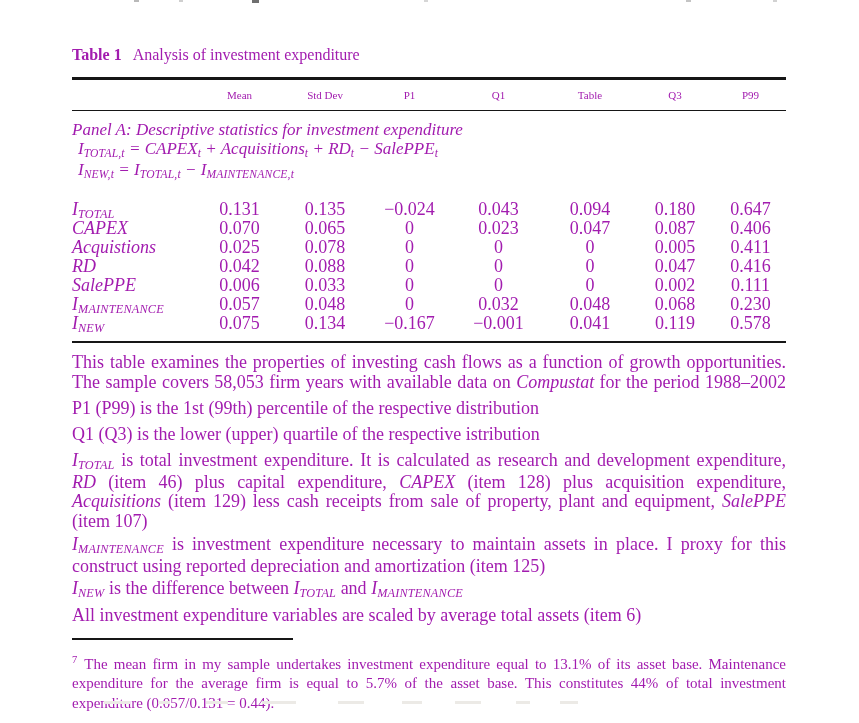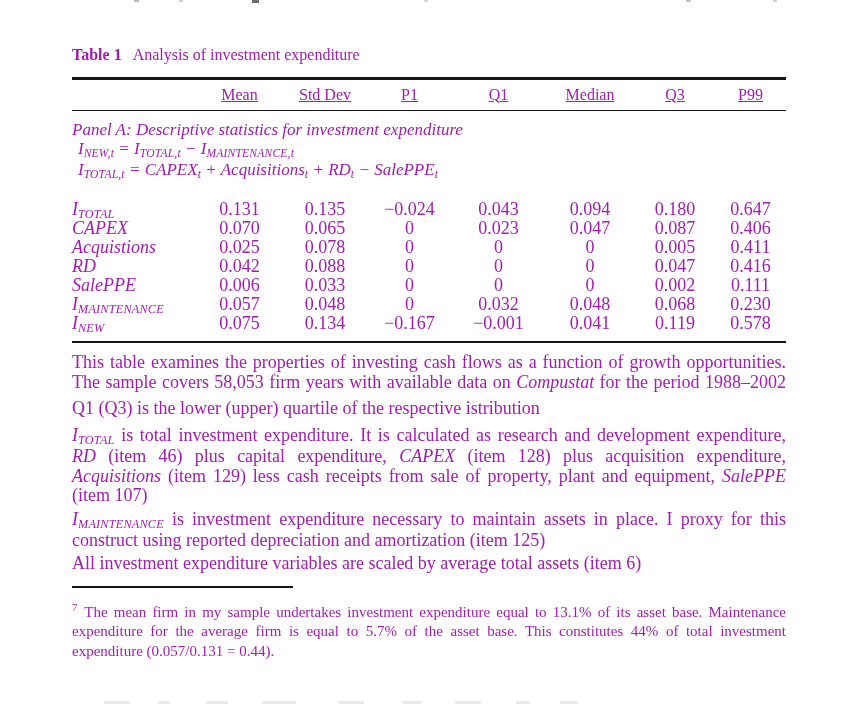--- a/index.html
+++ b/index.html
@@ -12,21 +12,21 @@
   .caption { font-size:16px; line-height:18px; margin:0 0 13px 0; }
   .cap-label { font-weight:bold; margin-right:11px; }
 
   .rule { background:#161616; width:714px; }
   .rule-top { height:2.5px; }
   .rule-mid { height:1.8px; }
   .rule-bot { height:2px; }
 
   .tgrid { display:grid; grid-template-columns:124px 87px 84px 85px 93px 90px 80px 71px; }
 
-  .hdr { align-items:center; height:30px; font-size:16px;text-decoration:underline; }
+  .hdr { align-items:center; height:30px; font-size:11px; }
   .hdr .hcell { text-align:center; }
 
   .panel { margin-top:9px; font-size:17px; font-style:italic; line-height:19px; }
   .panel-heading { margin:0; }
   .eq { margin-left:6px; }
 
   .rows { margin-top:19px; margin-bottom:8px; }
   .row { height:19px; font-size:18px; line-height:19px; }
   .row .lbl { font-style:italic; white-space:nowrap; }
   .row .val { text-align:center; }
@@ -70,31 +70,31 @@
     </p>
 
     <div class="rule rule-top"></div>
 
     <div class="hdr tgrid">
         <div class="hcell"></div>
         <div class="hcell">Mean</div>
         <div class="hcell">Std Dev</div>
         <div class="hcell">P1</div>
         <div class="hcell">Q1</div>
-        <div class="hcell">Median</div>
+        <div class="hcell">Table</div>
         <div class="hcell">Q3</div>
         <div class="hcell">P99</div>
       </div>
 
     <div class="rule rule-mid"></div>
 
     <div class="panel">
       <p class="panel-heading">Panel A: Descriptive statistics for investment expenditure</p>
+      <div class="eq">I<span class="sb">TOTAL,t</span> = CAPEX<span class="sb">t</span> + Acquisitions<span class="sb">t</span> + RD<span class="sb">t</span> − SalePPE<span class="sb">t</span></div>
       <div class="eq">I<span class="sb">NEW,t</span> = I<span class="sb">TOTAL,t</span> − I<span class="sb">MAINTENANCE,t</span></div>
-      <div class="eq">I<span class="sb">TOTAL,t</span> = CAPEX<span class="sb">t</span> + Acquisitions<span class="sb">t</span> + RD<span class="sb">t</span> − SalePPE<span class="sb">t</span></div>
     </div>
 
     <div class="rows">
         <div class="row tgrid">
           <div class="lbl">I<span class="sb">TOTAL</span></div>
           <div class="val">0.131</div>
           <div class="val">0.135</div>
           <div class="val">−0.024</div>
           <div class="val">0.043</div>
           <div class="val">0.094</div>
@@ -160,23 +160,25 @@
           <div class="val">0.041</div>
           <div class="val">0.119</div>
           <div class="val">0.578</div>
         </div>
       </div>
 
     <div class="rule rule-bot"></div>
 
     <div class="notes">
       <p class="jlast mb7">This table examines the properties of investing cash flows as a function of growth opportunities. The sample covers 58,053 firm years with available data on <span class="it">Compustat</span> for the period 1988–2002</p>
+      <p class="mb6">P1 (P99) is the 1st (99th) percentile of the respective distribution</p>
       <p class="mb7">Q1 (Q3) is the lower (upper) quartile of the respective istribution</p>
       <p class="mb4"><span class="it">I</span><span class="sb">TOTAL</span> is total investment expenditure. It is calculated as research and development expenditure, <span class="it">RD</span> (item 46) plus capital expenditure, <span class="it">CAPEX</span> (item 128) plus acquisition expenditure, <span class="it">Acquisitions</span> (item 129) less cash receipts from sale of property, plant and equipment, <span class="it">SalePPE</span> (item 107)</p>
       <p class="mb3"><span class="it">I</span><span class="sb">MAINTENANCE</span> is investment expenditure necessary to maintain assets in place. I proxy for this construct using reported depreciation and amortization (item 125)</p>
+      <p class="mb5"><span class="it">I</span><span class="sb">NEW</span> is the difference between <span class="it">I</span><span class="sb">TOTAL</span> and <span class="it">I</span><span class="sb">MAINTENANCE</span></p>
       <p>All investment expenditure variables are scaled by average total assets (item 6)</p>
     </div>
 
     <div class="fn-rule"></div>
 
     <p class="footnote">
       <span class="fn-marker">7</span><span>The mean firm in my sample undertakes investment expenditure equal to 13.1% of its asset base. Maintenance expenditure for the average firm is equal to 5.7% of the asset base. This constitutes 44% of total investment expenditure (0.057/0.131 = 0.44).</span>
     </p>
 
   </div>

